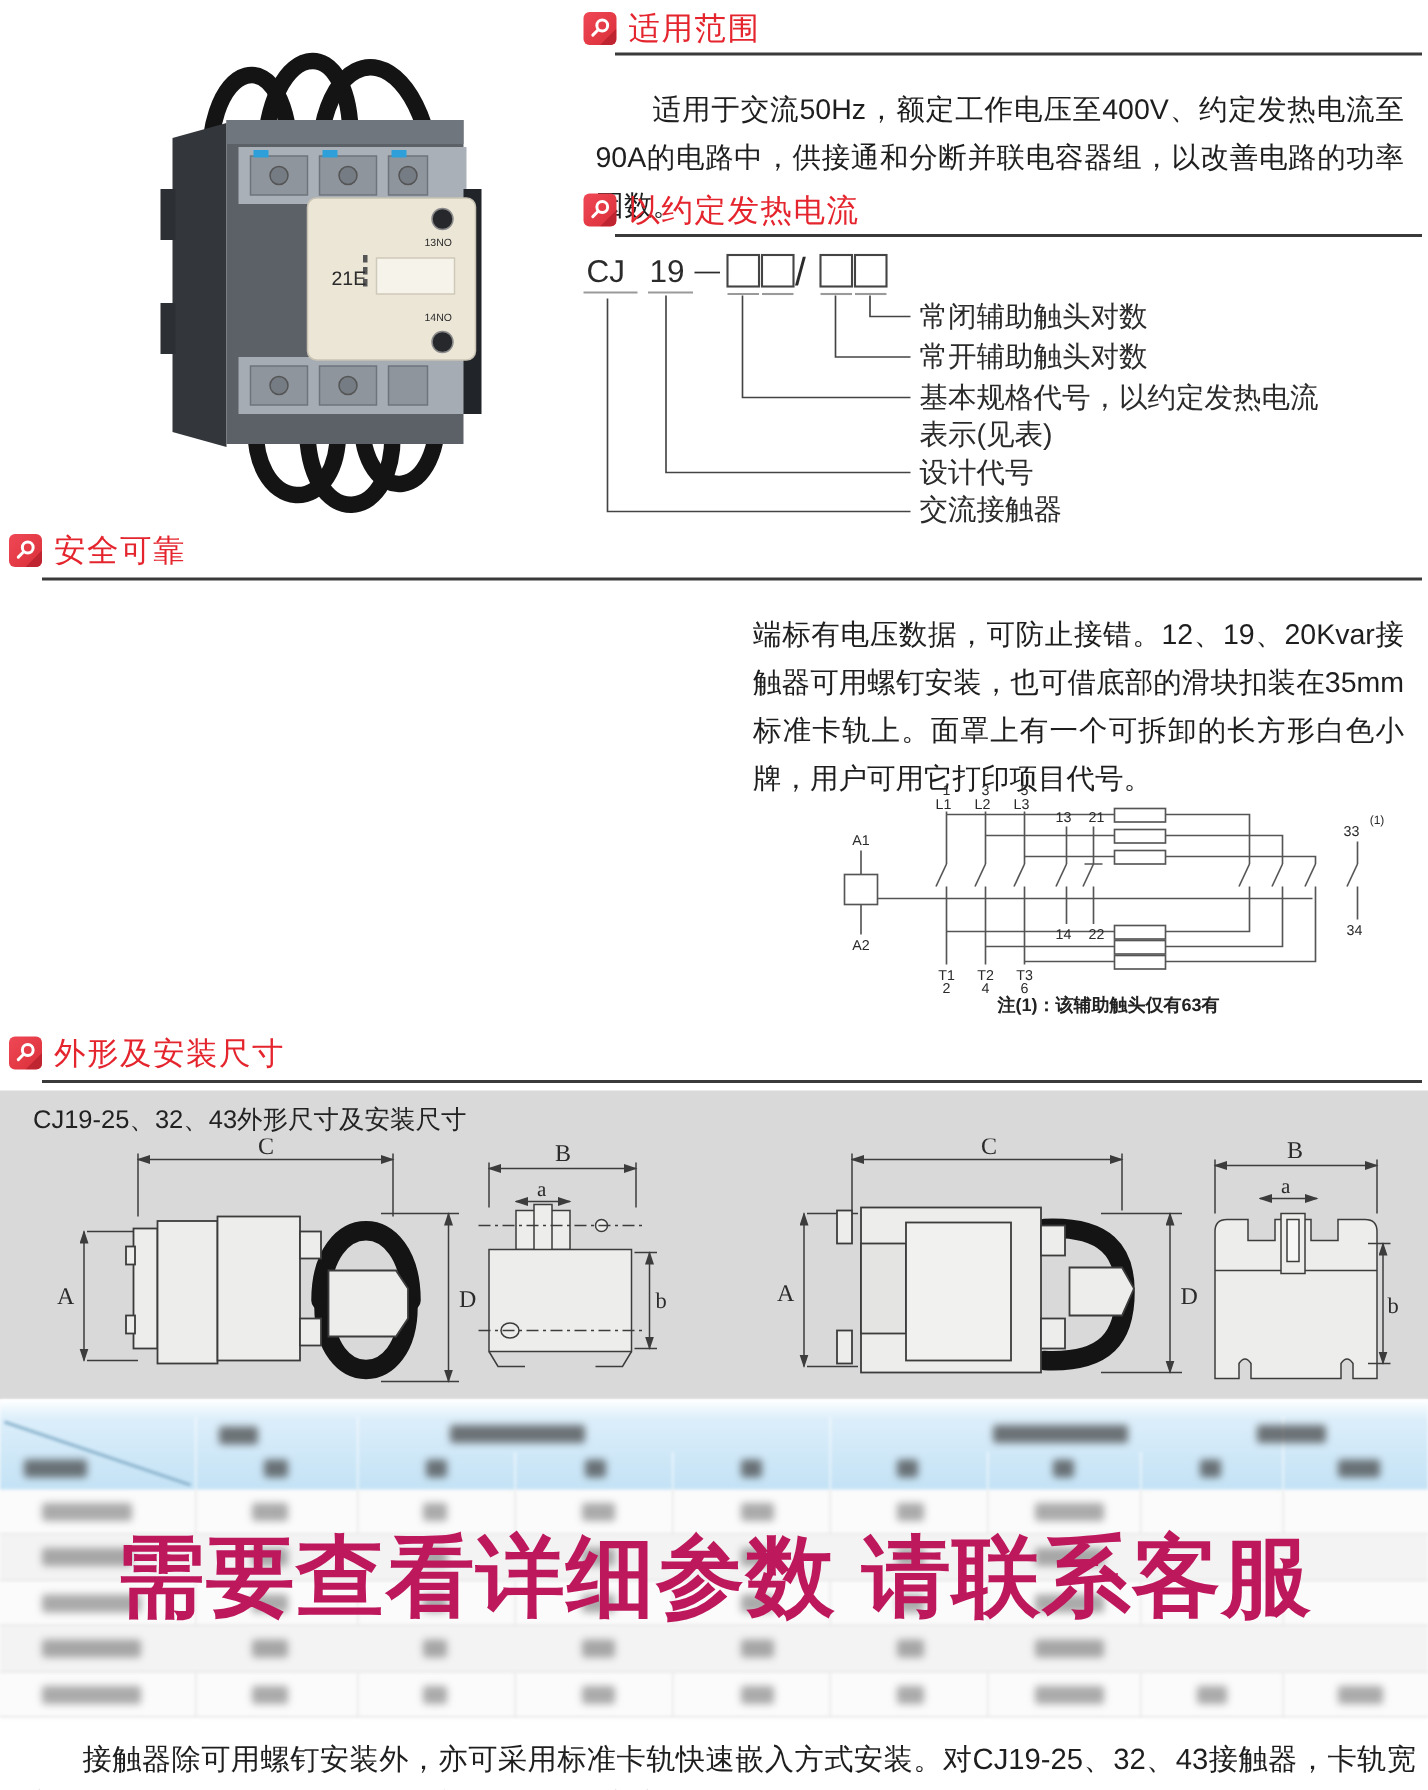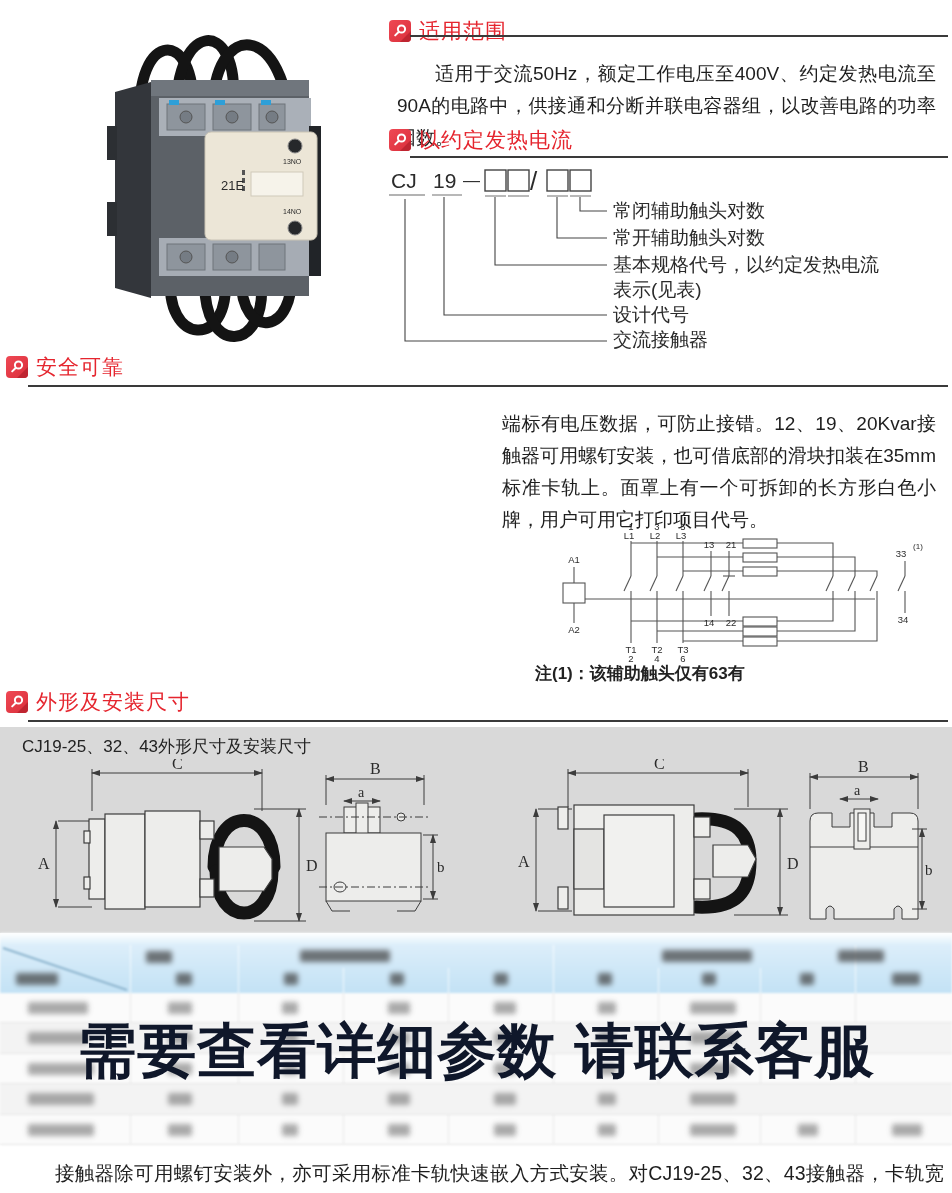--- a/index.html
+++ b/index.html
@@ -31,22 +31,22 @@
           background:linear-gradient(#dceefa,#c3e2f5);}
   .t-body{position:absolute;left:0;top:60px;width:952px;height:152px;}
   .t-row{position:relative;height:30.4px;border-bottom:1px solid #e6e6e6;box-sizing:border-box;}
   .t-row:nth-child(even){background:#f3f3f3;}
   .vsep{position:absolute;top:0;bottom:0;width:1px;background:#e9e9e9;}
   .t-head .vsep{background:#ffffff;opacity:.75;}
   .blob{position:absolute;height:12px;border-radius:2px;background:#5a5a5a;opacity:.5;
         filter:blur(2.5px);top:9px;}
   .hb{position:absolute;height:12px;border-radius:2px;background:#3f3f3f;opacity:.7;filter:blur(2.5px);}
   .watermark{position:absolute;left:0;top:79px;width:952px;text-align:center;white-space:nowrap;
-             font-size:59px;font-weight:600;color:#0f172a;letter-spacing:1px;z-index:5;}
-  .note{position:absolute;font-weight:bold;font-size:17px;color:#222;}
+             font-size:59px;font-weight:600;color:#be185d;letter-spacing:1px;z-index:5;}
+  .note{position:absolute;font-weight:bold;font-size:12px;color:#222;text-align:center;}
 </style>
 </head>
 <body>
 
 <div class="page">
 
   <svg style="position:absolute;left:55px;top:6px;" width="330" height="344" viewBox="0 0 330 344">
     <g stroke="#141414" stroke-width="11" fill="none" stroke-linecap="round">
       <path d="M86,128 C74,26 142,14 138,108"></path>
       <path d="M122,120 C114,14 186,6 178,100"></path>
@@ -87,21 +87,21 @@
       <rect x="196" y="166" width="52" height="24" fill="#f6f3ea" stroke="#cfc9ba"></rect>
       <rect x="187" y="164" width="3" height="5" fill="#555"></rect>
       <rect x="187" y="172" width="3" height="5" fill="#555"></rect>
       <rect x="187" y="180" width="3" height="5" fill="#555"></rect>
       <text x="166" y="184" font-size="13" fill="#55504a">21E</text>
       <text x="228" y="158" font-size="7" fill="#8a857b">13NO</text>
       <text x="228" y="208" font-size="7" fill="#8a857b">14NO</text>
     </g>
   </svg>
 
-  <div class="sec-head" style="left:389px;top:5px;margin-top:12px;">
+  <div class="sec-head" style="left:389px;top:5px;">
     <span class="sec-icon">
       <span class="fold"></span>
       <svg width="16" height="16" viewBox="0 0 16 16">
           <circle cx="9.5" cy="6" r="3.6" fill="none" stroke="#fff" stroke-width="2"></circle>
           <line x1="6.6" y1="9" x2="3.2" y2="12.4" stroke="#fff" stroke-width="2" stroke-linecap="round"></line>
         </svg>
     </span>
     <span class="sec-title">适用范围</span>
   </div>
   <div class="rule" style="left:410px;top:35px;width:538px;"></div>

